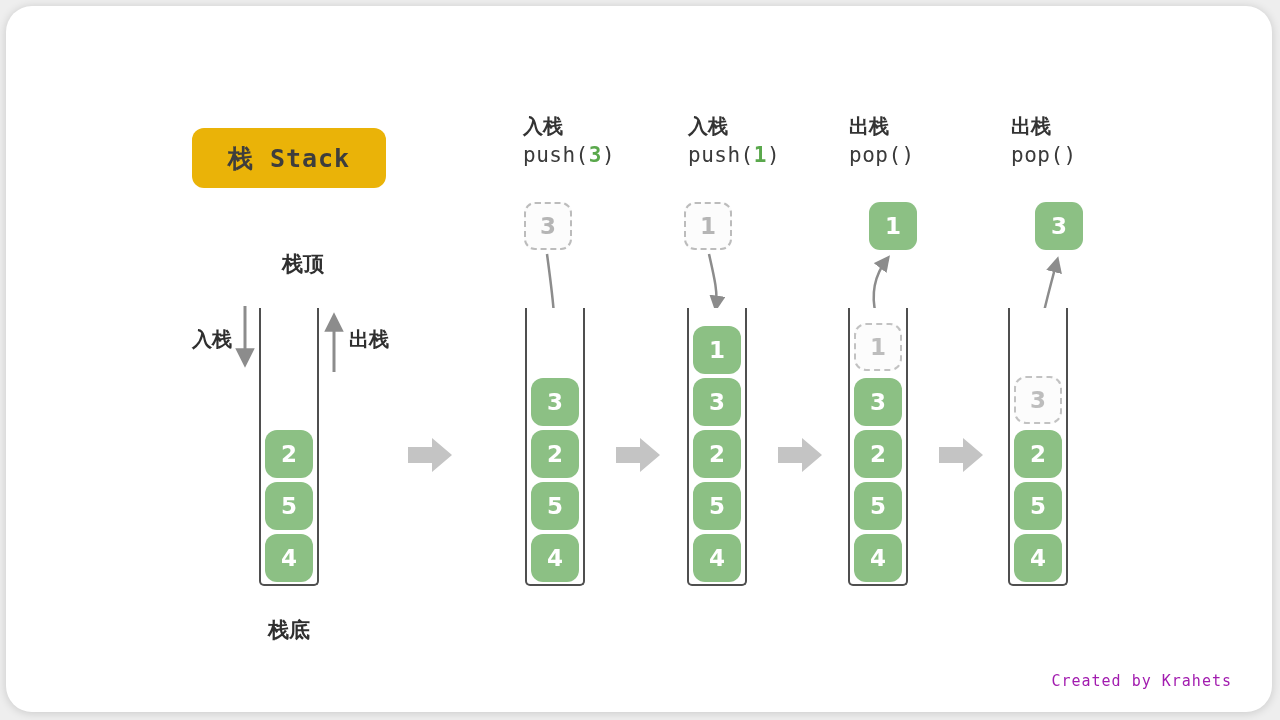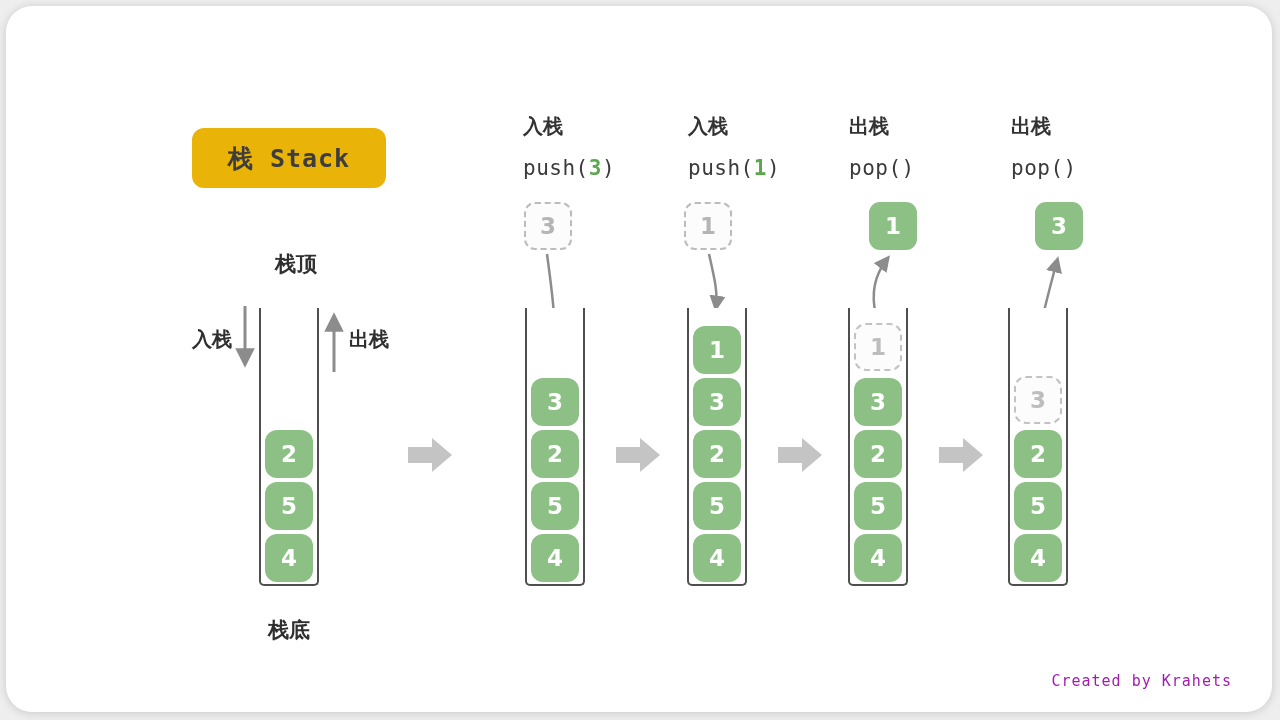--- a/index.html
+++ b/index.html
@@ -20,31 +20,31 @@
     background:#eab308;border-radius:12px;
     display:flex;align-items:center;justify-content:center;
     font-family:"DejaVu Sans Mono",monospace;
     font-size:25px;font-weight:bold;color:#3d3d3d;letter-spacing:1px;margin-top:13px;
   }
 
   .cjk-label{
     position:absolute;font-size:20px;font-weight:bold;color:#2f2f2f;
     white-space:nowrap;
   }
-  .lbl-top{left:260px;top:244px;width:60px;text-align:center;font-size:21px;}
+  .lbl-top{left:267px;top:244px;width:60px;text-align:center;font-size:21px;}
   .lbl-bottom{left:250px;top:610px;width:66px;text-align:center;font-size:21px;}
   .lbl-push{left:184px;top:320px;width:42px;text-align:right;}
   .lbl-pop{left:343px;top:320px;}
 
   .op-header{position:absolute;width:140px;}
   .op-header .op-line{
     font-size:20px;font-weight:bold;color:#333333;line-height:26px;
   }
   .op-header .op-code{
-    margin-top:17px;
+    margin-top:4px;
     font-family:"DejaVu Sans Mono",monospace;
     font-size:21px;color:#3a3a3a;letter-spacing:0.5px;
   }
   .op-code .arg{color:#5aa84c;font-weight:bold;}
 
   .well{
     position:absolute;top:302px;width:60px;height:278px;
     border-left:2px solid #4f4f4f;border-right:2px solid #4f4f4f;
     border-bottom:2px solid #4f4f4f;border-radius:0 0 5px 5px;
     background:#ffffff;box-sizing:border-box;

